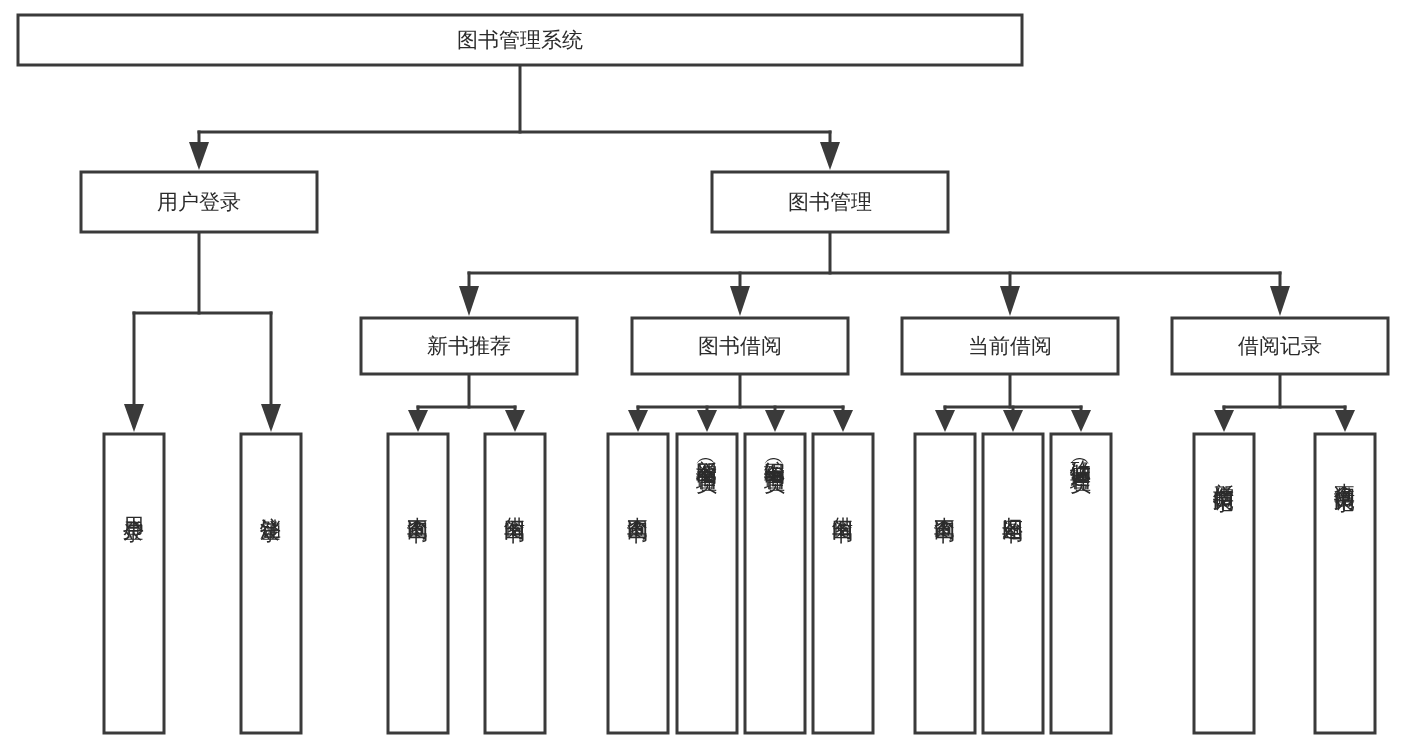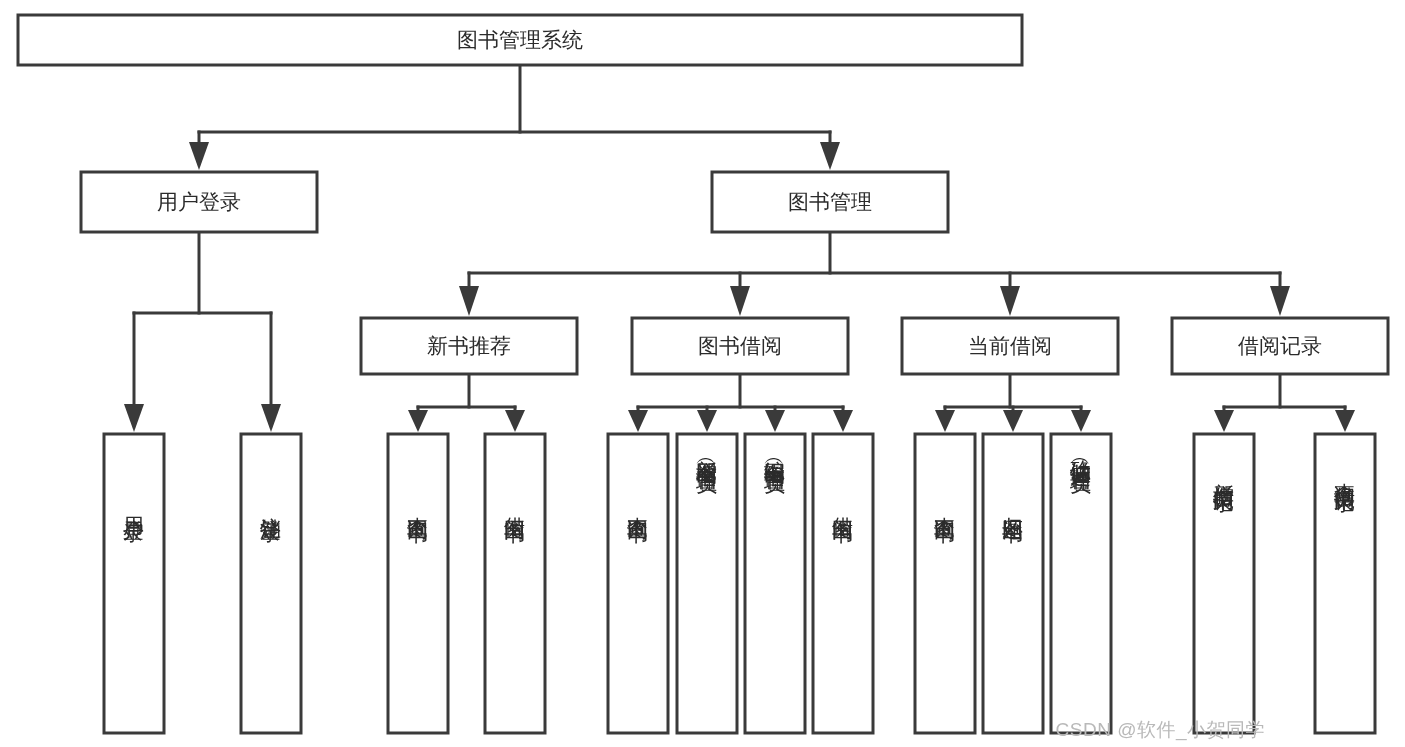--- a/index.html
+++ b/index.html
@@ -187,14 +187,13 @@
   <div class="node-label-v" style="left:638px; top:500px;">查询图书</div>
   <div class="node-label-v" style="left:707px; top:443px;">新增图书（管理员）</div>
   <div class="node-label-v" style="left:775px; top:443px;">编辑图书（管理员）</div>
   <div class="node-label-v" style="left:843px; top:500px;">借阅图书</div>
   <div class="node-label-v" style="left:945px; top:500px;">查询图书</div>
   <div class="node-label-v" style="left:1013px; top:500px;">归还图书</div>
   <div class="node-label-v" style="left:1081px; top:443px;">确认归还（管理员）</div>
   <div class="node-label-v" style="left:1224px; top:466px;">新增借阅记录</div>
   <div class="node-label-v" style="left:1345px; top:466px;">查询借阅记录</div>
 
-  <div class="watermark">CSDN @软件_小贺同学</div>
 </div>
 
 </body></html>

